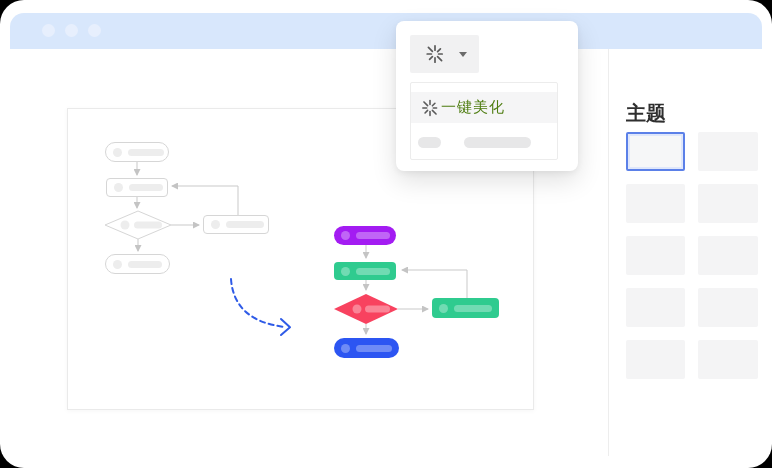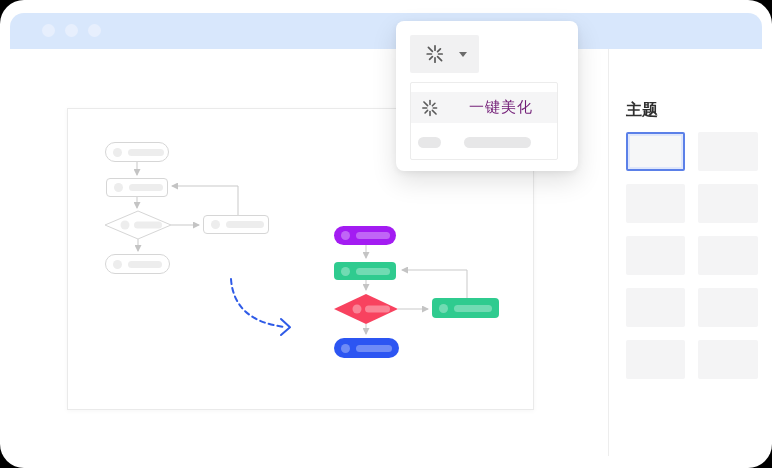--- a/index.html
+++ b/index.html
@@ -5,21 +5,21 @@
   html,body{margin:0;padding:0;background:#000;font-family:"Liberation Sans","DejaVu Sans",sans-serif;}
   #stage{position:relative;width:772px;height:468px;background:#fff;border-radius:24px;overflow:hidden;}
 
   
   .header{position:absolute;left:10px;top:13px;width:752px;height:36px;background:#d8e7fc;border-radius:14px 14px 0 0;}
   .dots{position:absolute;left:32px;top:11px;display:flex;gap:10px;}
   .dot{width:13px;height:13px;border-radius:50%;background:#e7effd;}
 
   
   .v-divider{position:absolute;left:608px;top:49px;width:1px;height:407px;background:#ededed;}
-  .side-title{position:absolute;left:626px;top:100px;font-size:16px;font-weight:700;color:#2f2f2f;}
+  .side-title{position:absolute;left:626px;top:100px;font-size:20px;font-weight:700;color:#2f2f2f;}
   .theme-grid{position:absolute;left:626px;top:132px;display:grid;grid-template-columns:59px 60px;grid-auto-rows:39px;column-gap:13px;row-gap:13px;}
   .thumb{background:#f4f4f5;border-radius:2px;box-sizing:border-box;}
   .thumb.selected{background:#f6f7f8;border:2px solid #5b80e8;box-shadow:inset 0 0 0 2px #dfe7fb;}
 
   
   .canvas{position:absolute;left:67px;top:108px;width:465px;height:300px;background:#fff;border:1px solid #eaeaea;box-shadow:0 1px 5px rgba(0,0,0,.04);}
   .canvas svg.wires{position:absolute;left:0;top:0;}
 
   .node{position:absolute;box-sizing:border-box;display:flex;align-items:center;padding-left:7px;}
   .node .ph-dot{width:9px;height:9px;border-radius:50%;flex:0 0 auto;}
@@ -41,21 +41,21 @@
   .c-rectg2{left:364px;top:189px;width:67px;height:20px;}
   .c-pillb{left:266px;top:229px;width:65px;height:20px;}
 
   
   .popover{position:absolute;left:396px;top:21px;width:182px;height:150px;background:#fff;border-radius:8px;box-shadow:0 10px 26px rgba(0,0,0,.12),0 2px 6px rgba(0,0,0,.06);z-index:10;}
   .beautify-btn{position:absolute;left:14px;top:14px;width:69px;height:38px;background:#f1f1f2;border-radius:2px;display:flex;align-items:center;justify-content:center;gap:12px;cursor:pointer;border:none;}
   .caret{width:0;height:0;border-left:4px solid transparent;border-right:4px solid transparent;border-top:5px solid #6b6b6b;}
   .menu{position:absolute;left:14px;top:61px;width:148px;height:78px;border:1px solid #ececec;border-radius:2px;background:#fff;box-sizing:border-box;}
   .menu-item{position:absolute;left:0;top:9px;width:100%;height:31px;background:#f5f5f6;display:flex;align-items:center;}
   .menu-item .mi-icon{margin-left:8px;}
-  .menu-item .mi-label{margin-left:28px;font-size:15px;color:#701a75;letter-spacing:1px;}
+  .menu-item .mi-label{margin-left:0;font-size:15px;color:#4d7c0f;letter-spacing:1px;}
   .menu-ph-row{position:absolute;left:0;top:50px;width:100%;height:22px;}
   .menu-ph-row .p1{position:absolute;left:7px;top:4px;width:23px;height:11px;border-radius:6px;background:#e7e7e8;}
   .menu-ph-row .p2{position:absolute;left:53px;top:4px;width:67px;height:11px;border-radius:6px;background:#e7e7e8;}
 
   .spark{stroke:#5a5a5a;stroke-width:1.7;stroke-linecap:round;fill:none;}
 </style>
 </head>
 <body>
 
 <div id="stage">

